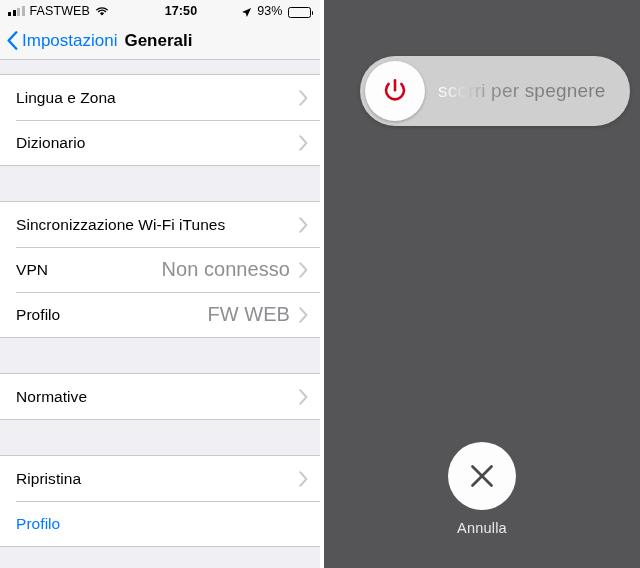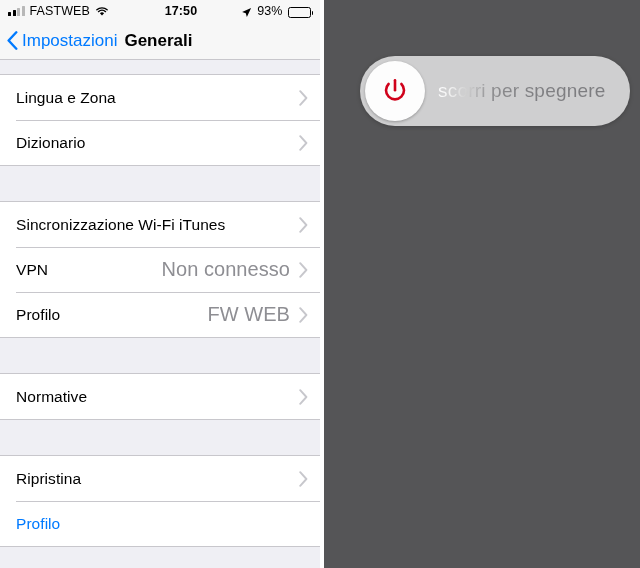--- a/index.html
+++ b/index.html
@@ -292,15 +292,24 @@
     <div class="slider-track">
       <div class="slider-knob">
         <svg class="power-icon" viewBox="0 0 26 26">
           <path d="M6.6 6.0 a9 9 0 1 0 12.8 0" stroke="#d0021b" stroke-width="2.6" fill="none" stroke-linecap="round"></path>
           <line x1="13" y1="2.2" x2="13" y2="12.2" stroke="#d0021b" stroke-width="2.6" stroke-linecap="round"></line>
         </svg>
       </div>
       <div class="slider-text">scorri per spegnere</div>
     </div>
 
+    <div class="cancel-wrap">
+      <div class="cancel-btn">
+        <svg class="x-icon" viewBox="0 0 28 28">
+          <line x1="4.5" y1="4.5" x2="23.5" y2="23.5" stroke="#4a4a4c" stroke-width="2.8" stroke-linecap="round"></line>
+          <line x1="23.5" y1="4.5" x2="4.5" y2="23.5" stroke="#4a4a4c" stroke-width="2.8" stroke-linecap="round"></line>
+        </svg>
+      </div>
+      <div class="cancel-label">Annulla</div>
+    </div>
   </div>
 
 </div>
 
 </body></html>

